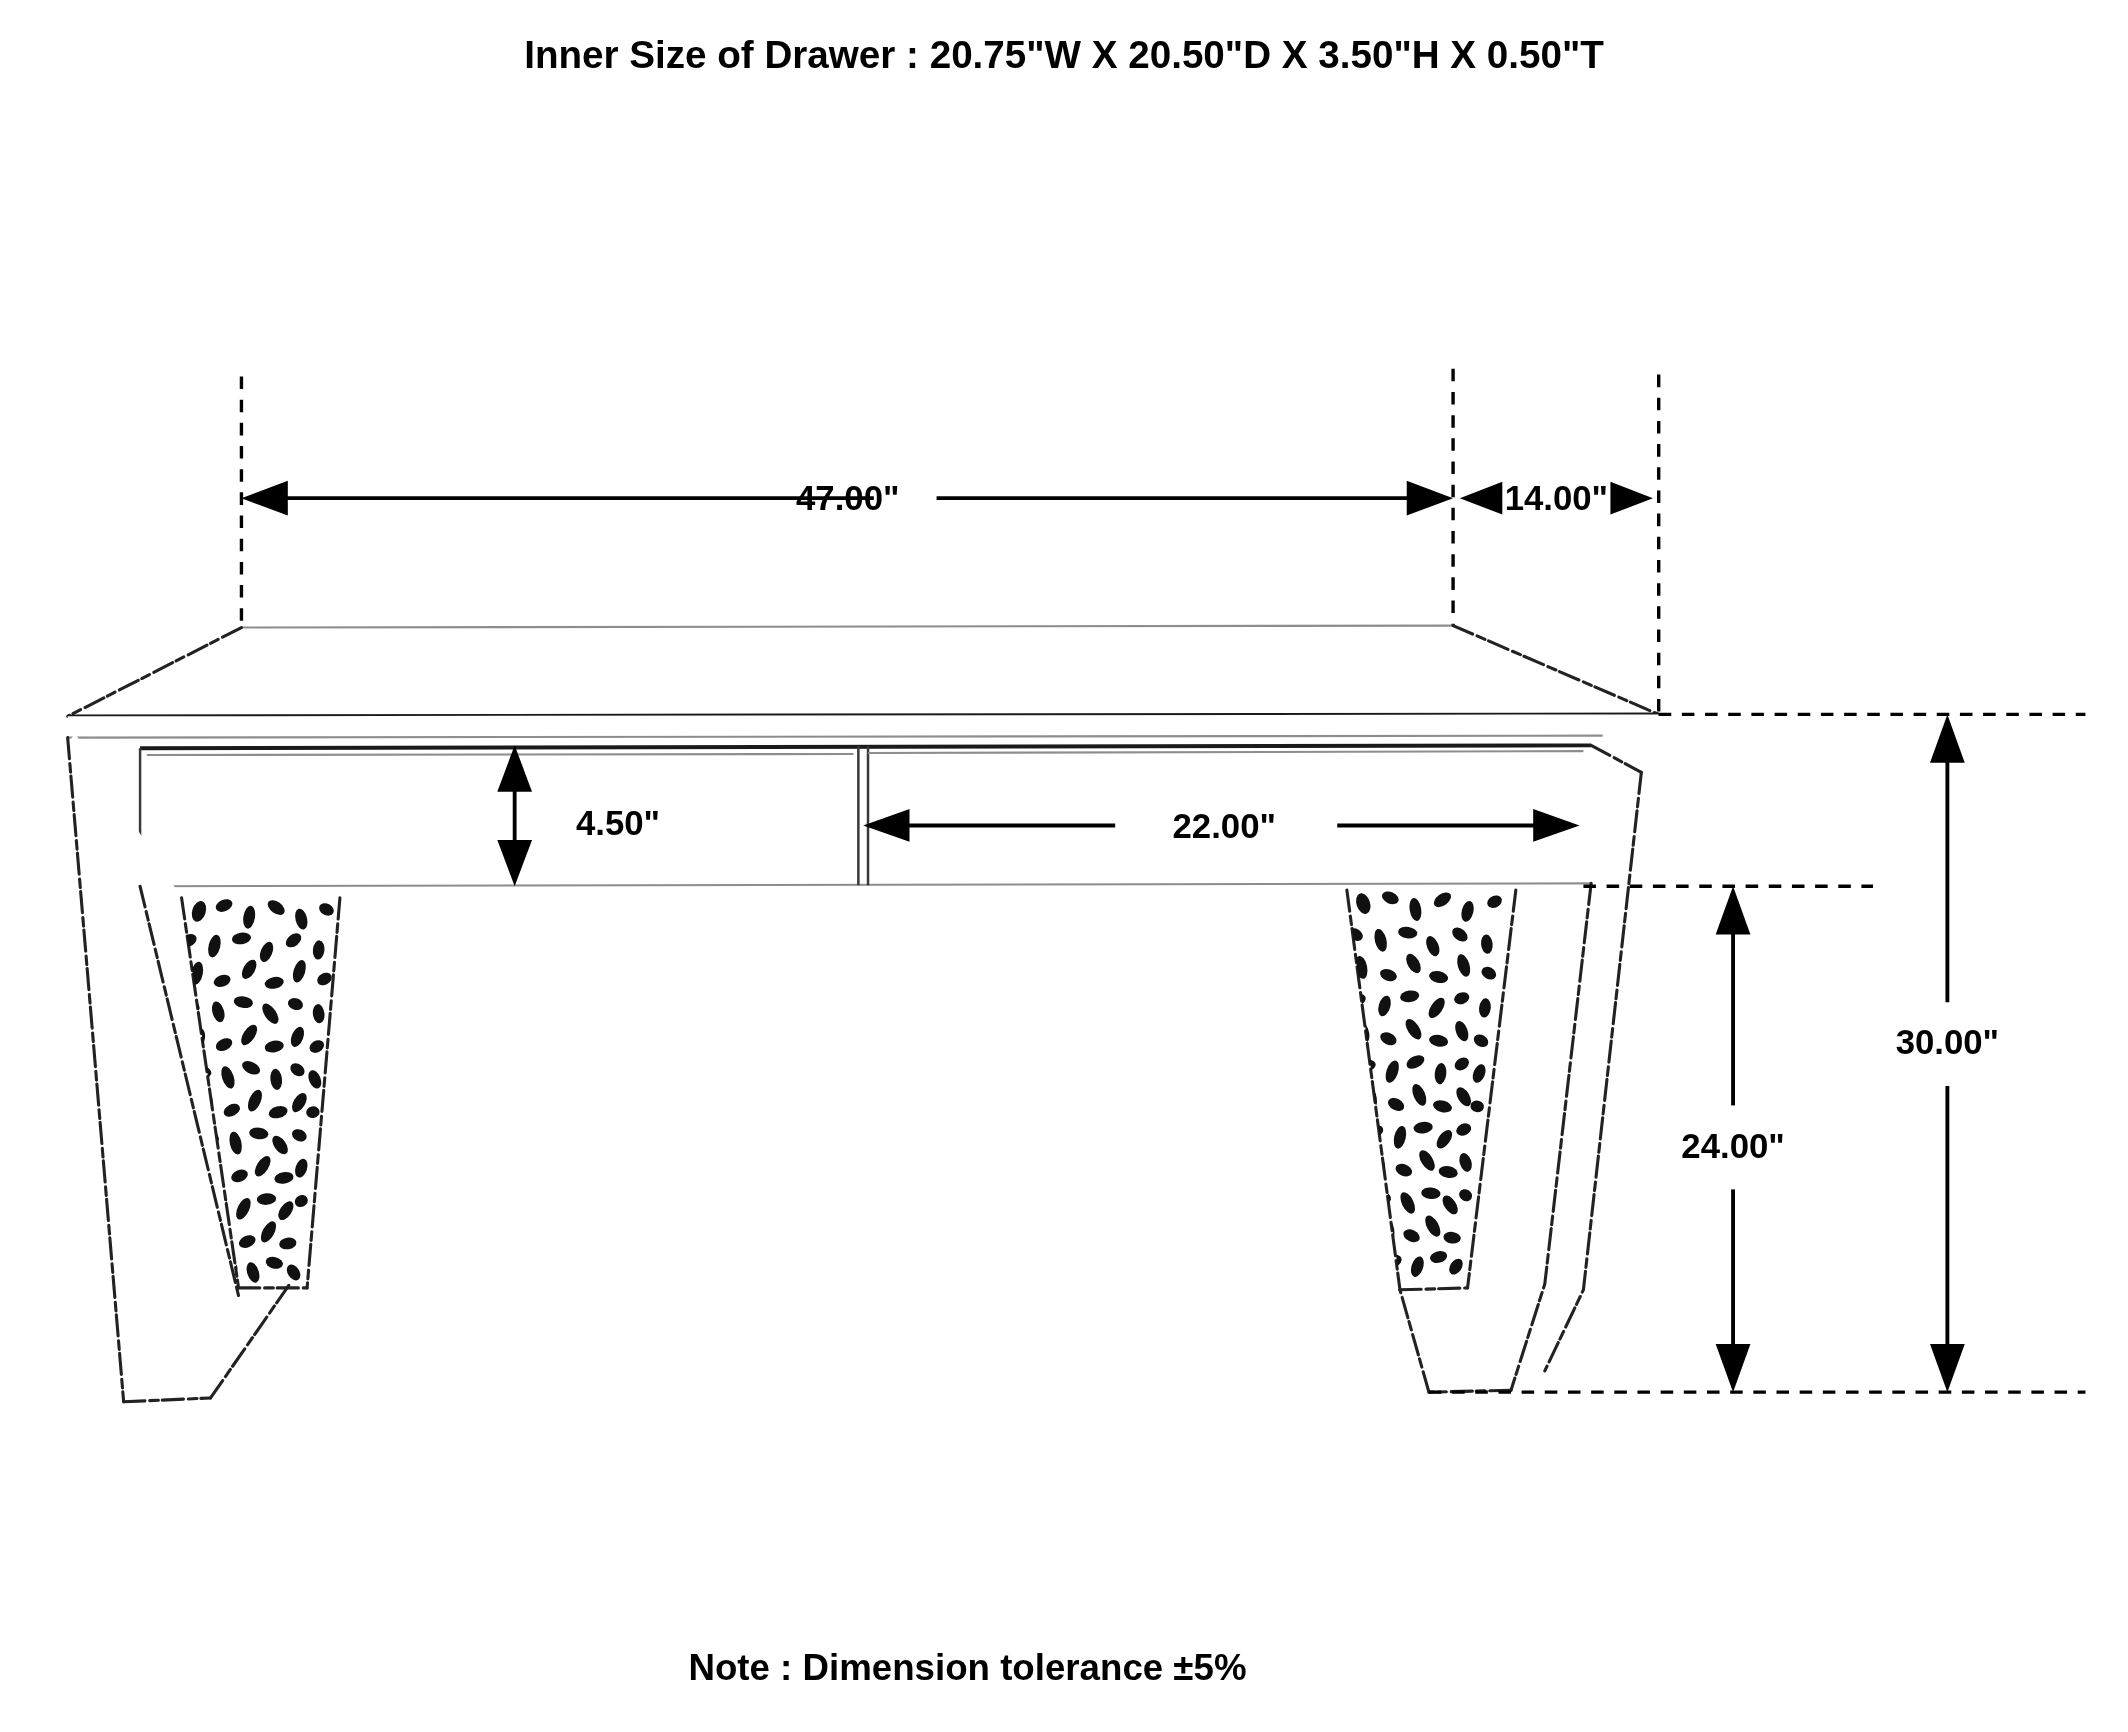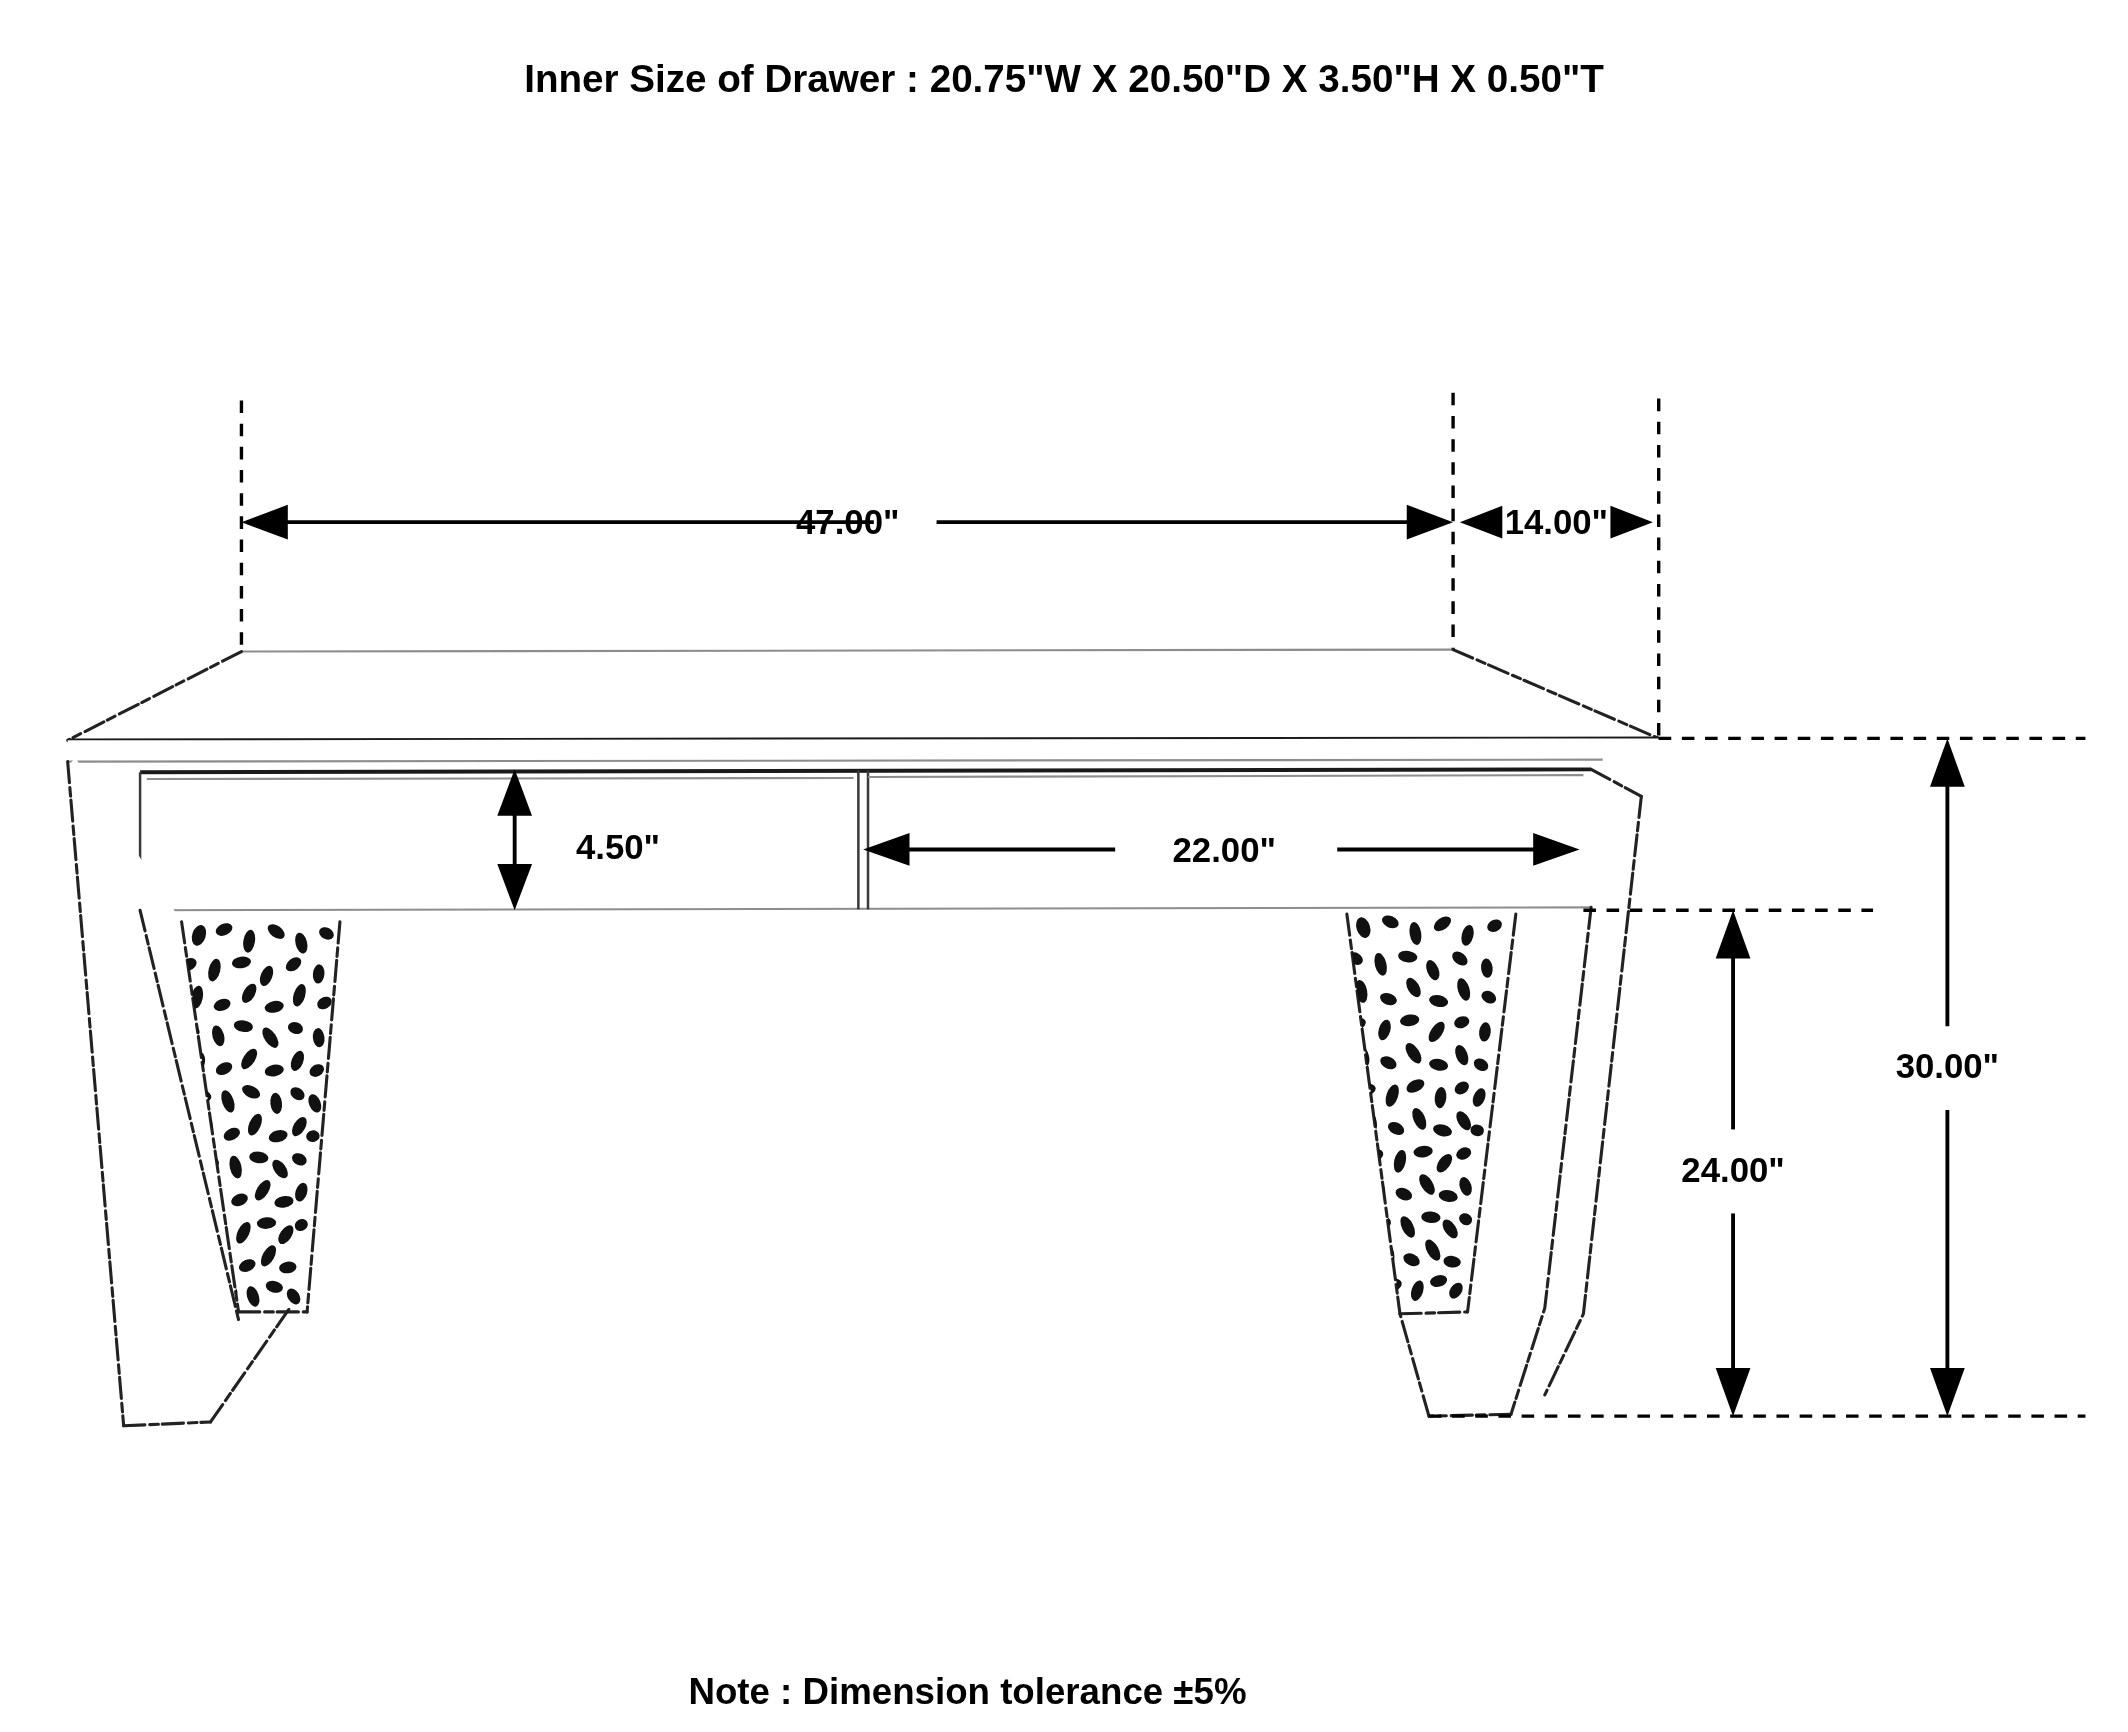--- a/index.html
+++ b/index.html
@@ -10,21 +10,20 @@
   body {
     width: 2128px;
     height: 1732px;
     font-family: "Liberation Sans", sans-serif;
     overflow: hidden;
     position: relative;
   }
   #drawing-root {
     position: absolute;
     inset: 0;
-    margin-top: 24px;
   }
   svg#spec-drawing {
     display: block;
     width: 2128px;
     height: 1732px;
   }
   .title-text {
     font-family: "Liberation Sans", sans-serif;
     font-weight: bold;
     font-size: 40px;

